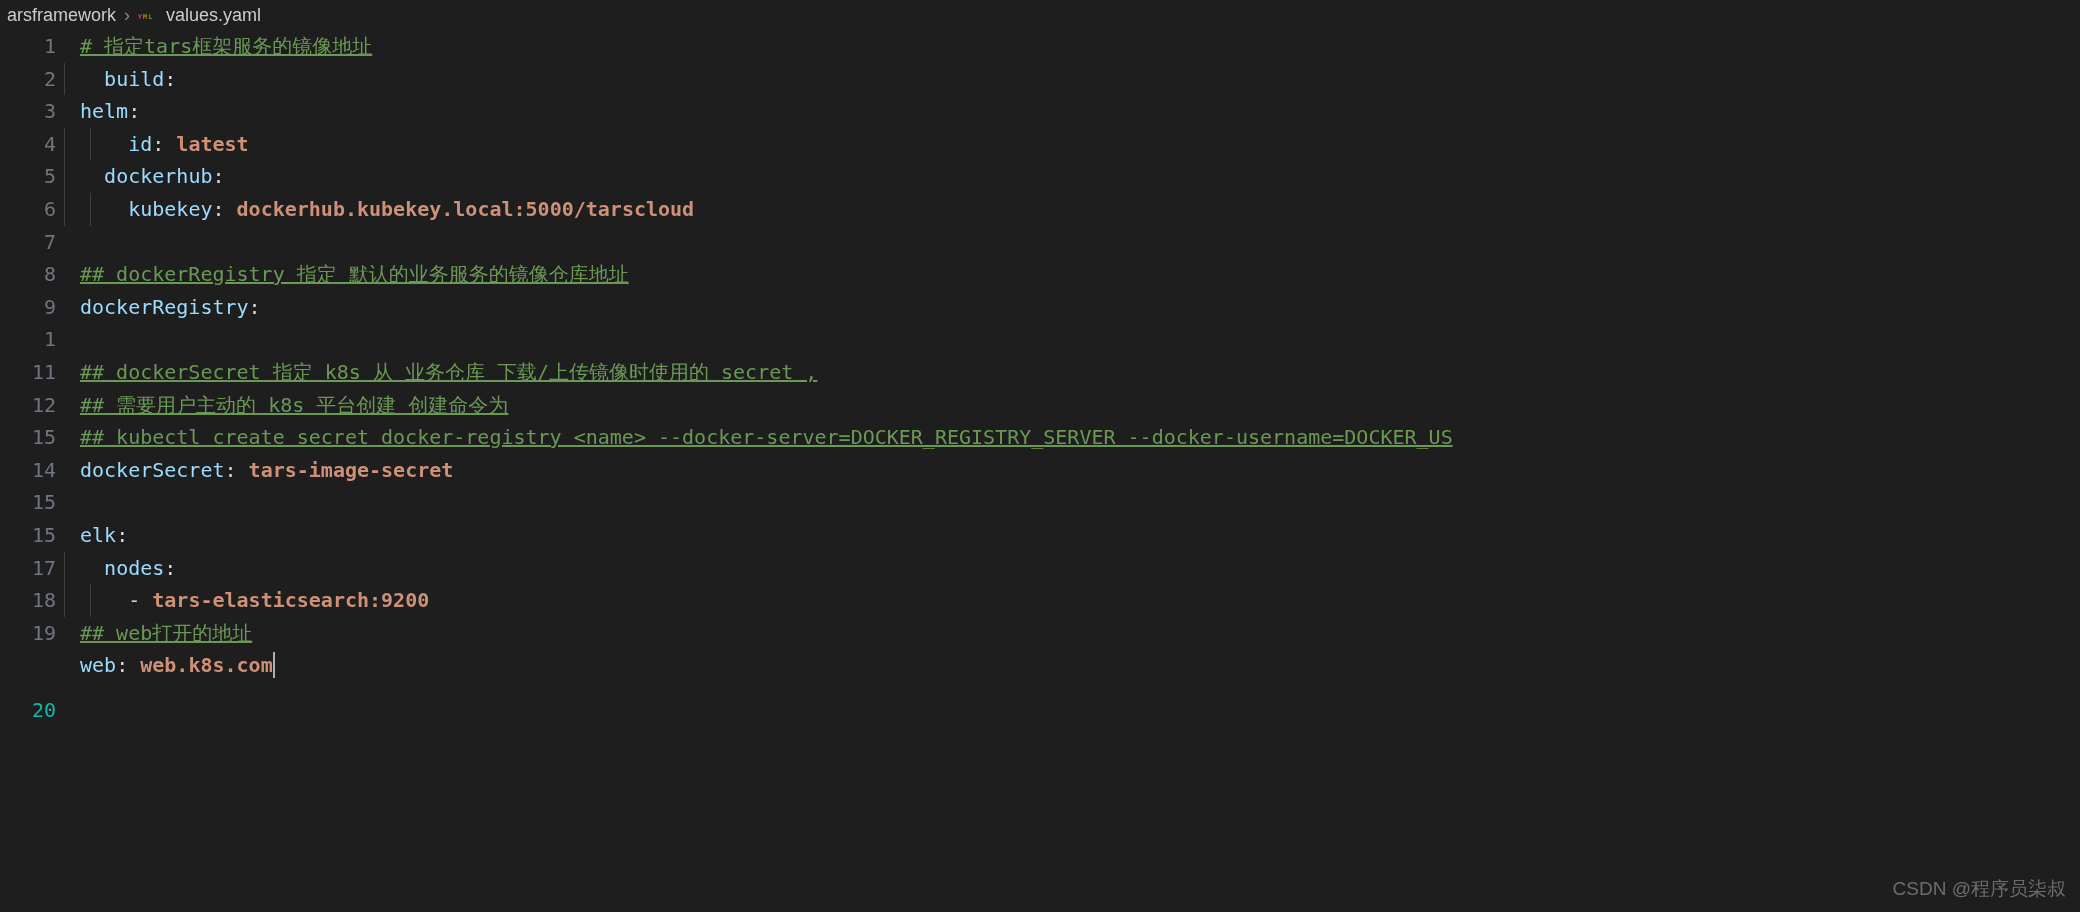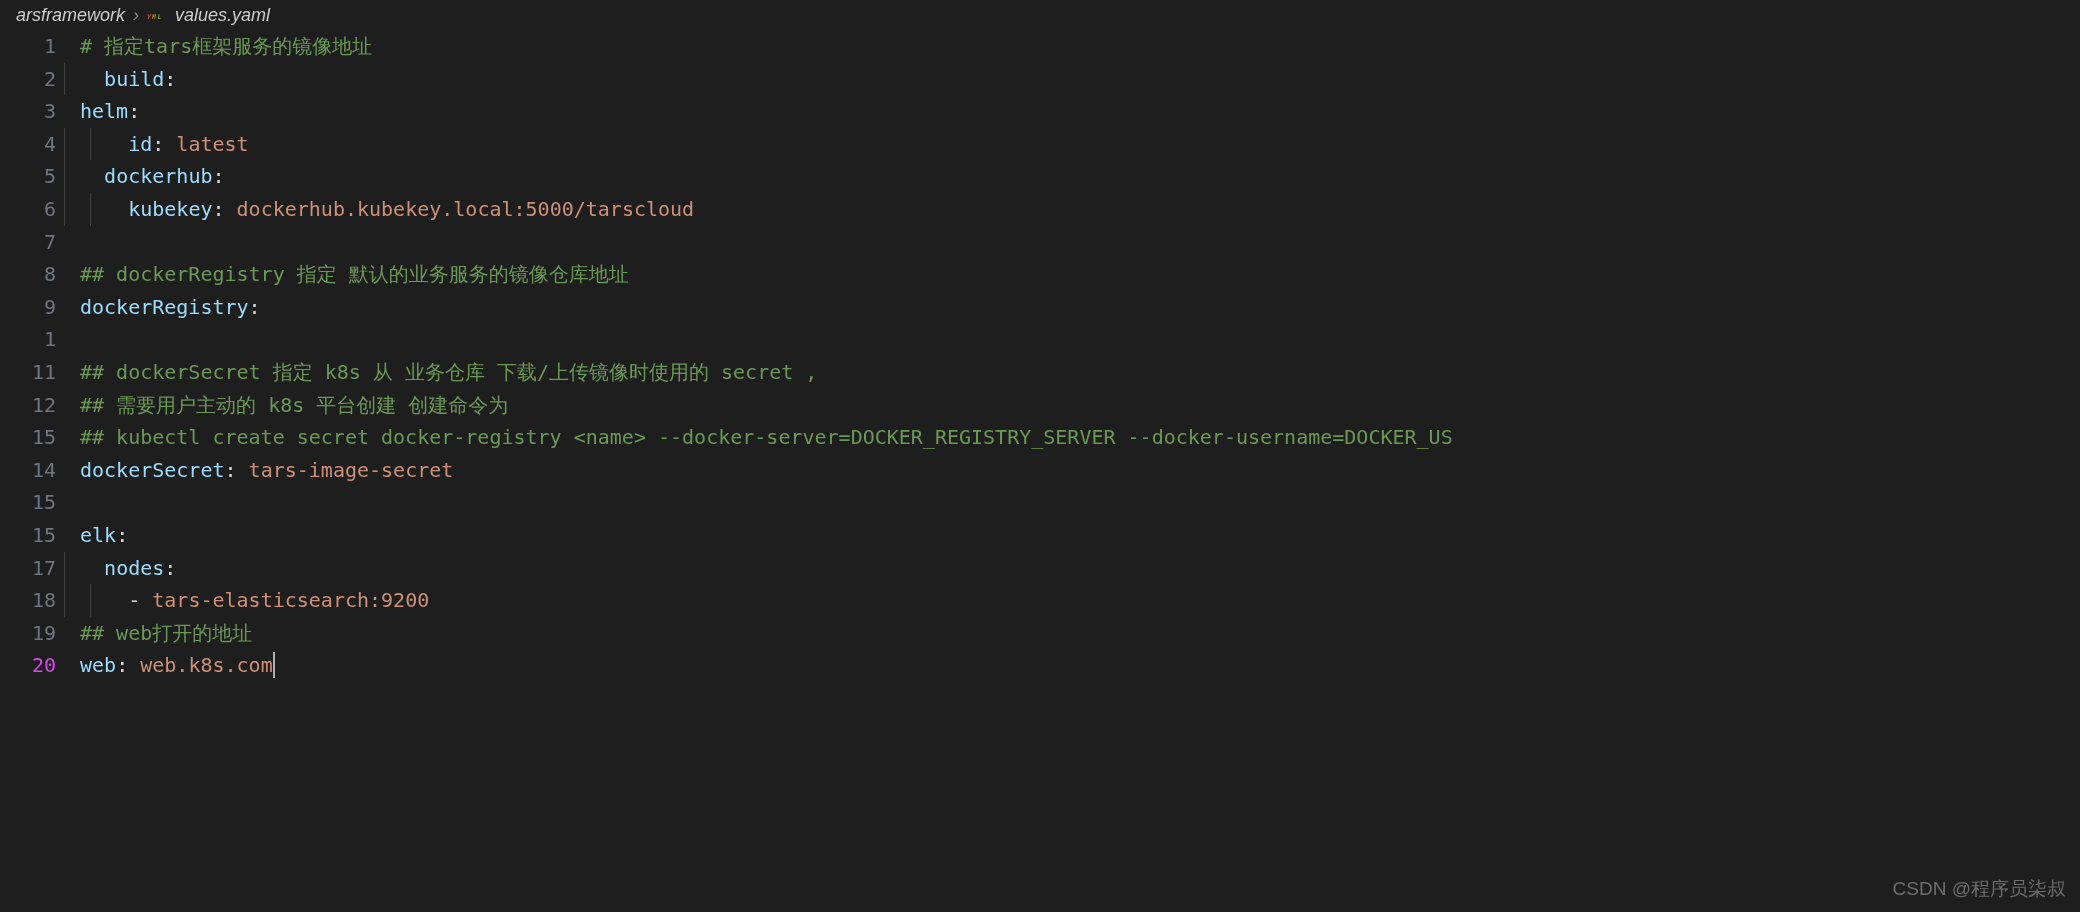--- a/index.html
+++ b/index.html
@@ -10,25 +10,24 @@
     background: #1e1e1e;
     font-family: "Menlo", "Consolas", "Monaco", monospace;
     font-size: 20px;
     overflow: hidden;
     color: #d4d4d4;
   }
   .breadcrumb {
     display: flex;
     align-items: center;
     height: 30px;
-    padding-left: 16px;
+    padding-left: 7px;
     color: #a0a0a0;
     font-size: 18px;
     font-family: -apple-system, "Segoe UI", sans-serif;
-    font-style: italic;
   }
   .breadcrumb .crumb { color: #cccccc; }
   .breadcrumb .sep { margin: 0 8px; color: #888; }
   .breadcrumb .file-icon {
     display: inline-block;
     width: 22px;
     height: 14px;
     margin-right: 6px;
     position: relative;
   }
@@ -48,28 +47,28 @@
   }
   .codecol {
     flex: 1 1 auto;
     overflow: hidden;
   }
   .line {
     height: 32.6px;
     line-height: 32.6px;
     white-space: pre;
   }
-  .gutter .line.current { color: #d946ef; }
+  .gutter .line.current { color: #14b8a6; margin-top: 45px; }
   .codecol .line {
     padding-left: 16px;
   }
-  .tok-comment { color: #6a9955; }
+  .tok-comment { color: #6a9955; text-decoration: underline; }
   .tok-key     { color: #9cdcfe; }
   .tok-punct   { color: #d4d4d4; }
-  .tok-string  { color: #ce9178; }
+  .tok-string  { color: #ce9178; font-weight: bold; }
   .tok-dash    { color: #d4d4d4; }
   .indent-guide {
     display: inline-block;
     width: 1px;
     height: 32.6px;
     background: #404040;
     vertical-align: top;
     position: absolute;
   }
   .codeline { position: relative; }

